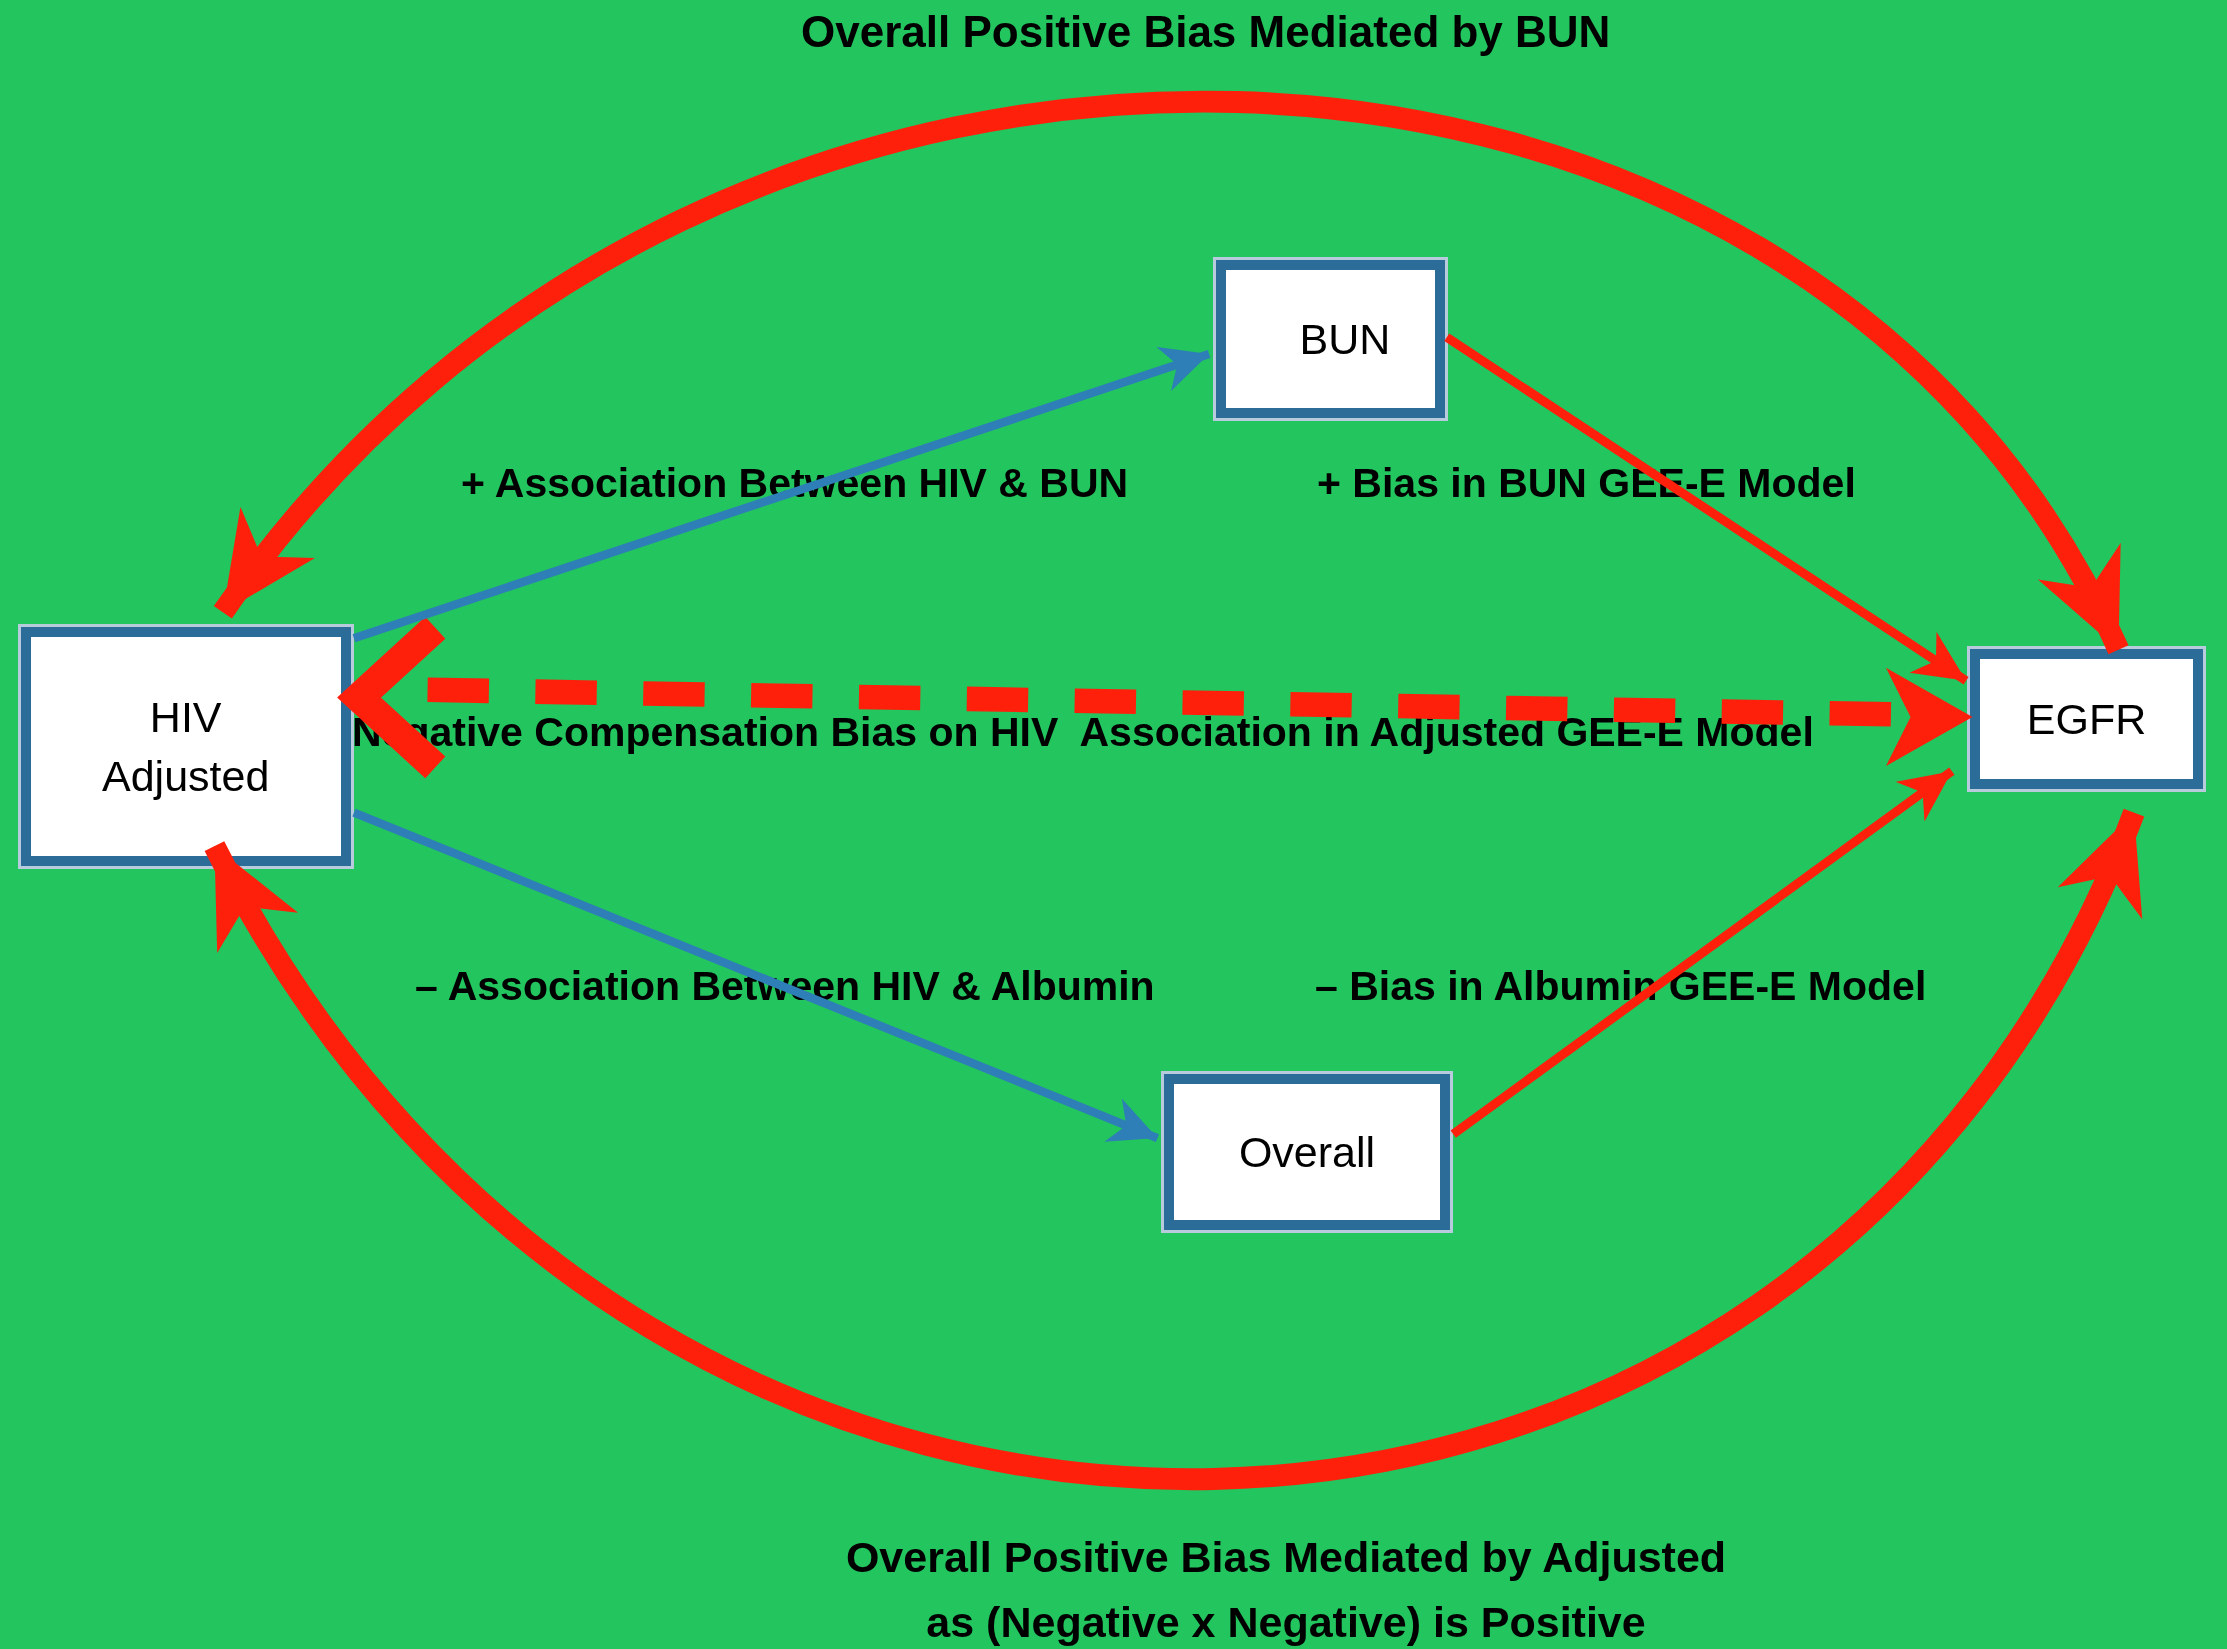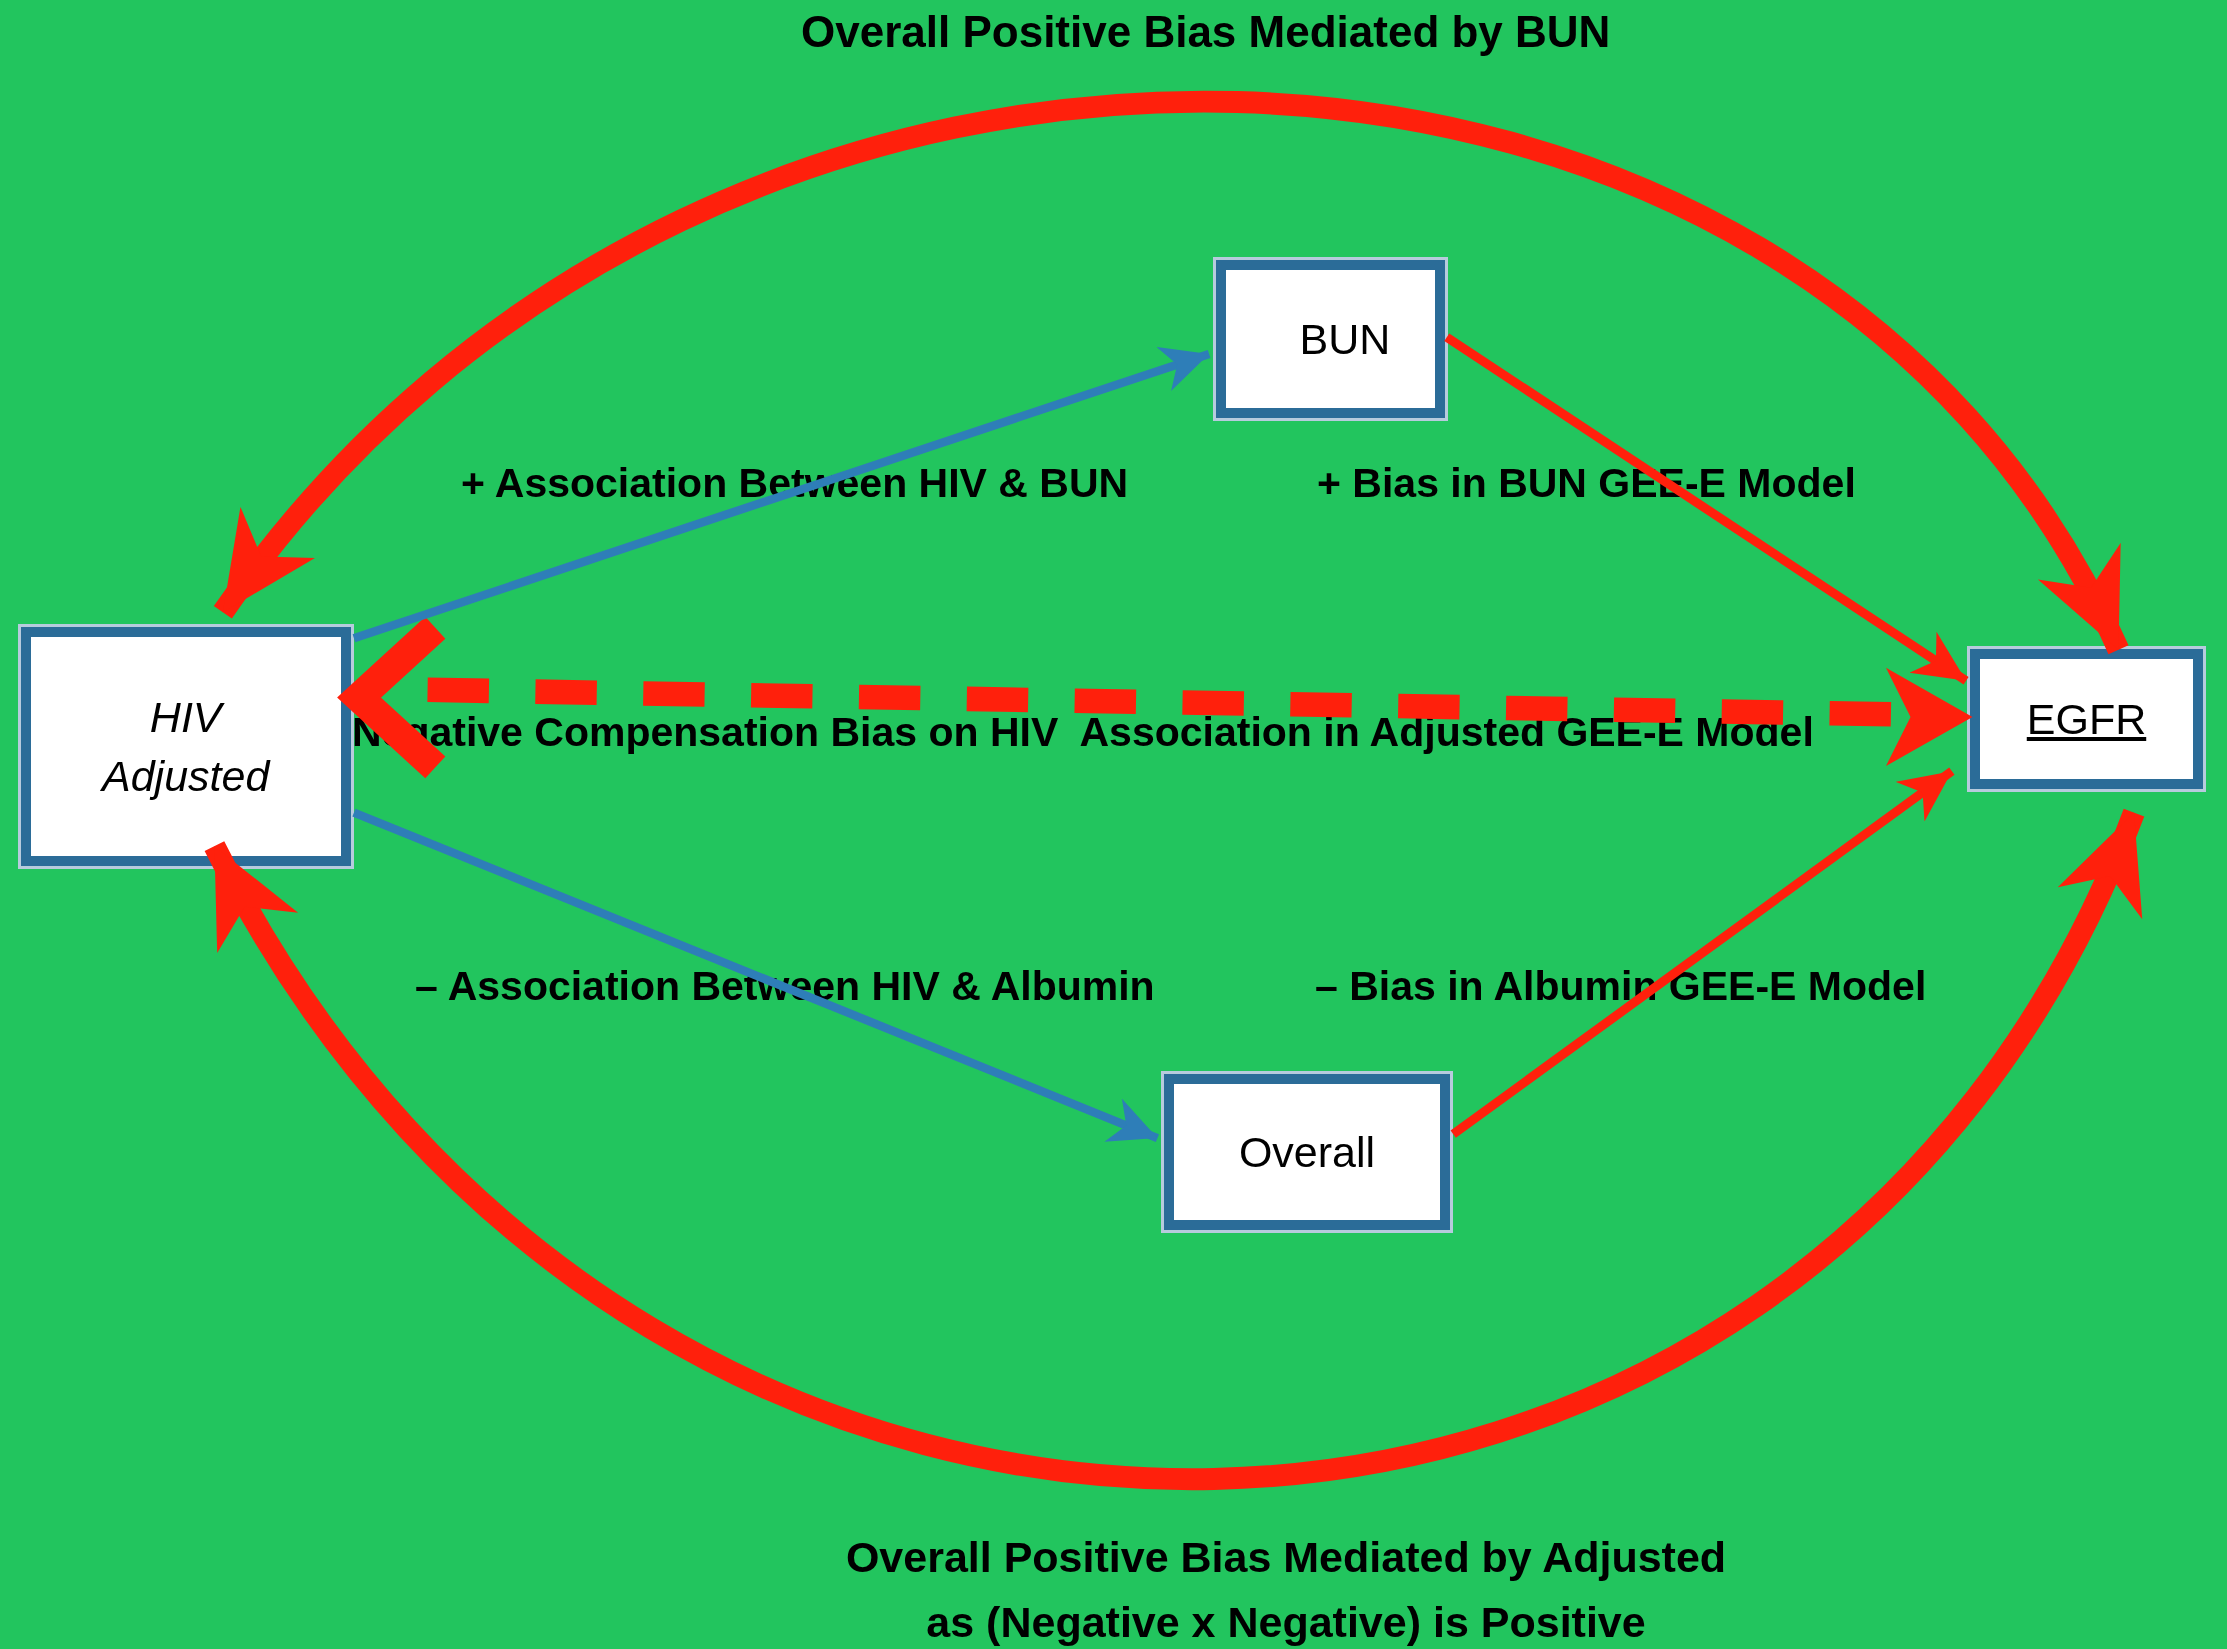--- a/index.html
+++ b/index.html
@@ -66,32 +66,32 @@
     <div>Overall Positive Bias Mediated by Adjusted</div>
     <div>as (Negative x Negative) is Positive</div>
   </div>
 
   <div class="lbl" style="left:461px;top:460px;">+ Association Between HIV &amp; BUN</div>
   <div class="lbl" style="left:1317px;top:460px;">+ Bias in BUN GEE-E Model</div>
   <div class="lbl pre" style="left:352px;top:709px;">Negative Compensation Bias on HIV  Association in Adjusted GEE-E Model</div>
   <div class="lbl" style="left:415px;top:963px;">– Association Between HIV &amp; Albumin</div>
   <div class="lbl" style="left:1315px;top:963px;">– Bias in Albumin GEE-E Model</div>
 
-  <div class="node" style="left:20.7px;top:627px;width:330px;height:239px;font-style:italic;">
+  <div class="node" style="left:20.7px;top:627px;width:330px;height:239px;">
     <div>
       <div>HIV</div>
       <div>Adjusted</div>
     </div>
   </div>
 
   <div class="node" style="left:1216px;top:260px;width:229px;height:158px;padding-left:29px;">
     <div>BUN</div>
   </div>
 
-  <div class="node" style="left:1970px;top:649px;width:233px;height:140px;text-decoration:underline;">
+  <div class="node" style="left:1970px;top:649px;width:233px;height:140px;">
     <div>EGFR</div>
   </div>
 
   <div class="node" style="left:1164px;top:1074px;width:286px;height:156px;">
     <div>Overall</div>
   </div>
 
   <svg id="arrows" viewBox="0 0 3448 2553" xmlns="http://www.w3.org/2000/svg">
     <defs>
       <marker id="bigRed" markerUnits="userSpaceOnUse" markerWidth="170" markerHeight="150" refX="150" refY="70" orient="auto-start-reverse">

